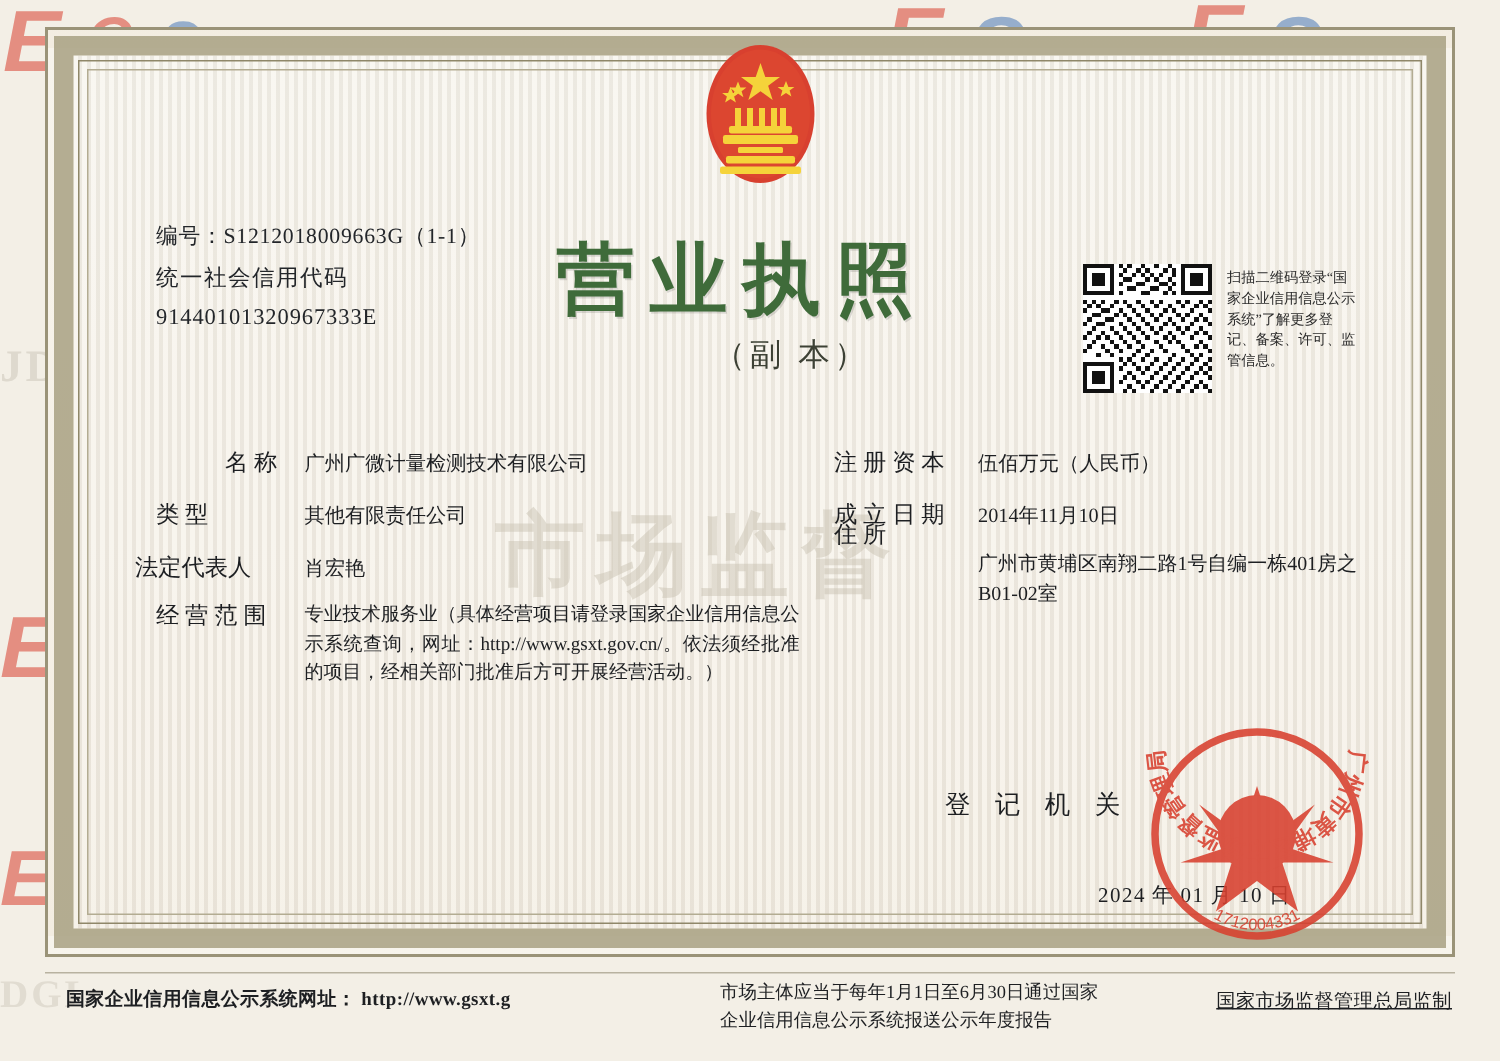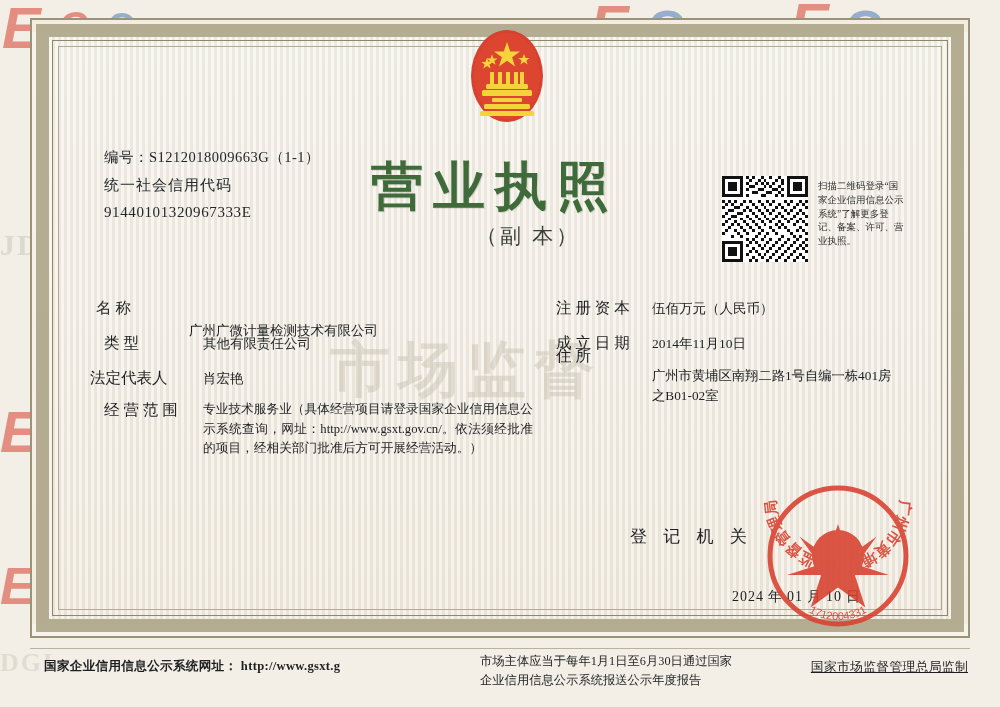--- a/index.html
+++ b/index.html
@@ -124,21 +124,21 @@
     position:absolute;z-index:6;font-size:15.5px;color:#1d1f22;letter-spacing:0px;
   }
   .field-value{
     position:absolute;z-index:6;font-size:13.5px;color:#1d1f22;
   }
   .scope-value{
     position:absolute;left:203px;top:400px;width:330px;z-index:6;
     font-size:12.7px;line-height:1.55;color:#1d1f22;text-align:justify;
   }
   .addr-value{
-    position:absolute;left:652px;top:366px;width:240px;z-index:6;
+    position:absolute;left:652px;top:366px;width:270px;z-index:6;
     font-size:13.3px;line-height:1.5;color:#1d1f22;
   }
   
   .registry{
     position:absolute;left:630px;top:525px;z-index:6;font-size:17px;letter-spacing:6px;color:#1d1f22;
   }
   .date-line{
     position:absolute;left:730px;top:588px;z-index:7;font-size:14px;color:#1d1f22;letter-spacing:1px;
   }
   .date-line span{margin:0 2px;}
@@ -469,24 +469,24 @@
       <rect x="9" y="28" width="1" height="1"></rect>
         <rect x="11" y="28" width="1" height="1"></rect>
         <rect x="15" y="28" width="1" height="1"></rect>
         <rect x="18" y="28" width="1" height="1"></rect>
         <rect x="21" y="28" width="1" height="1"></rect>
         <rect x="24" y="28" width="1" height="1"></rect>
         <rect x="28" y="28" width="1" height="1"></rect>
     </g>
   </svg>
 </div>
-<div class="qr-note">扫描二维码登录“国家企业信用信息公示系统”了解更多登记、备案、许可、营业执照。</div>
-
-<div class="field-label" style="left:96px;top:298px;">名        称</div>
-<div class="field-value" style="left:189px;top:300px;margin-top:22px;">广州广微计量检测技术有限公司</div>
+<div class="qr-note">扫描二维码登录“国家企业信用信息公示系统”了解更多登记、备案、许可、监管信息。</div>
+
+<div class="field-label" style="left:112px;top:298px;padding-left:38px;">名        称</div>
+<div class="field-value" style="left:203px;top:300px;">广州广微计量检测技术有限公司</div>
 
 <div class="field-label" style="left:104px;top:333px;">类        型</div>
 <div class="field-value" style="left:203px;top:335px;">其他有限责任公司</div>
 
 <div class="field-label" style="left:90px;top:368px;">法定代表人</div>
 <div class="field-value" style="left:203px;top:370px;">肖宏艳</div>
 
 <div class="field-label" style="left:104px;top:400px;">经 营 范 围</div>
 <div class="scope-value">专业技术服务业（具体经营项目请登录国家企业信用信息公示系统查询，网址：http://www.gsxt.gov.cn/。依法须经批准的项目，经相关部门批准后方可开展经营活动。）</div>
 

